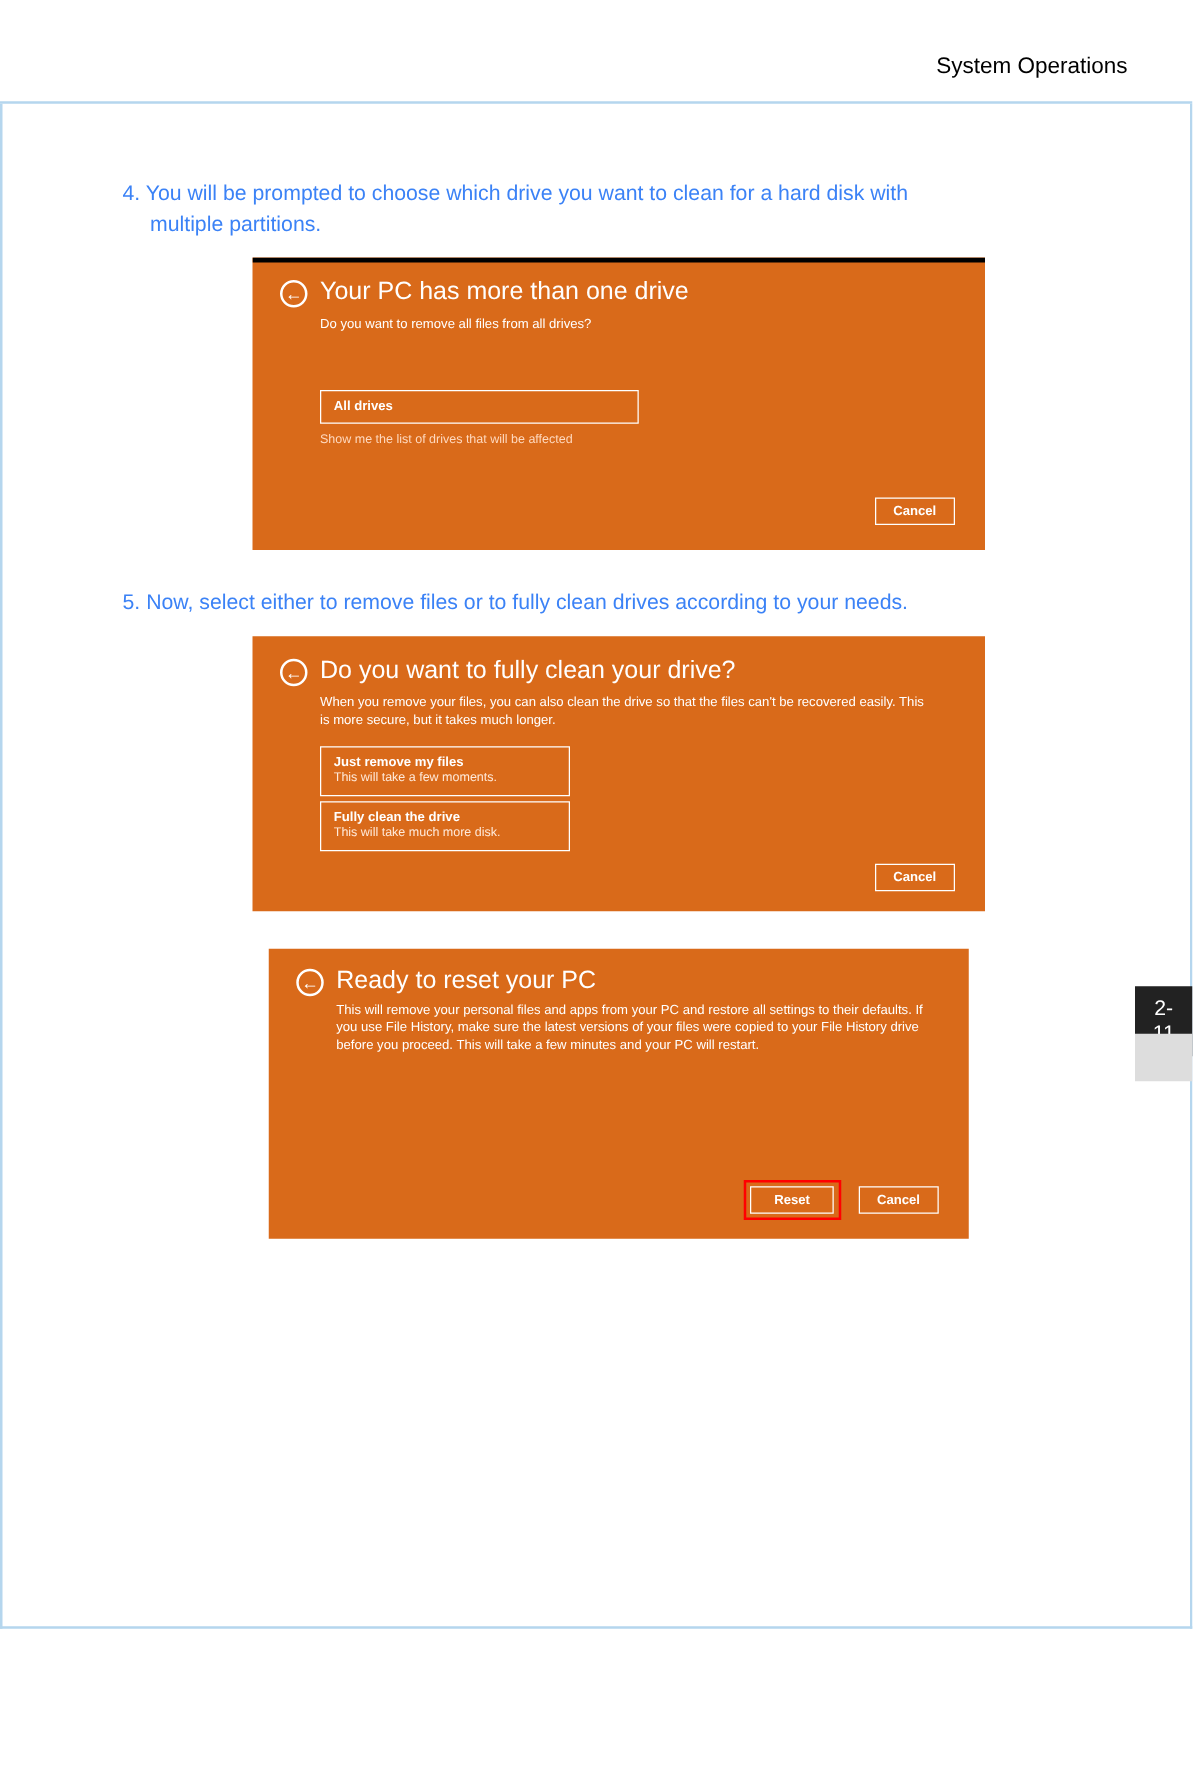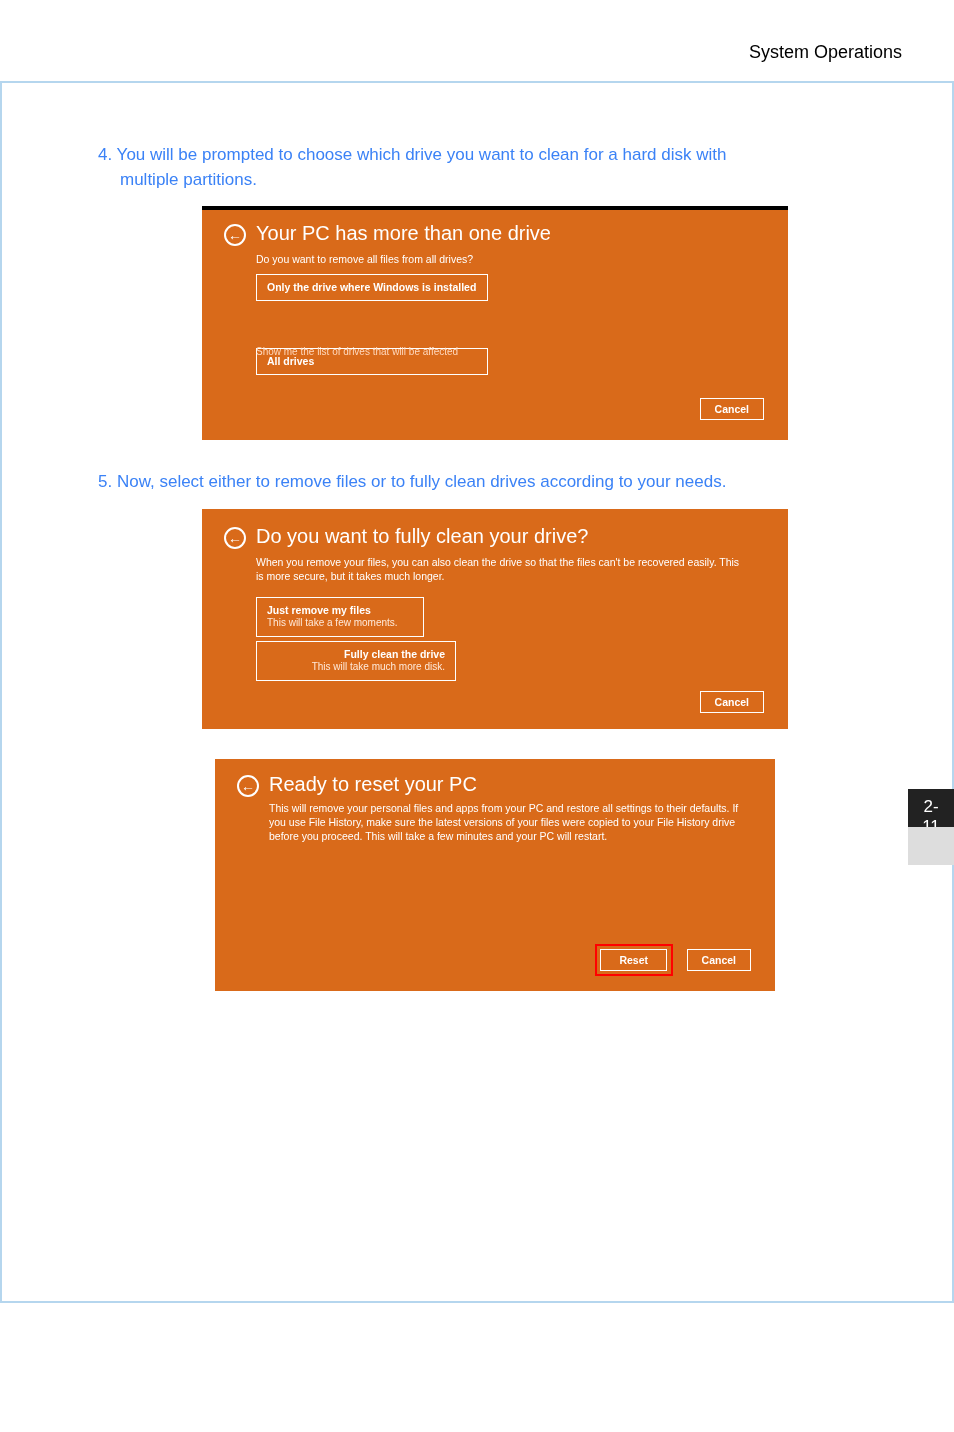--- a/index.html
+++ b/index.html
@@ -149,40 +149,39 @@
       <span class="step-num">4.</span>
       <span class="step-text">You will be prompted to choose which drive you want to clean for a hard disk with</span>
       <span class="step-cont">multiple partitions.</span>
     </p>
 
     <div class="screenshot ss1">
       <div class="ss-blackbar"></div>
       <div class="back-circle" style="top:18px;left:22px;">←</div>
       <div class="ss-title" style="top:16px;left:54px;">Your PC has more than one drive</div>
       <div class="ss-sub" style="top:46px;left:54px;text-align:center;">Do you want to remove all files from all drives?</div>
-      <div class="opt-btn" style="top:68px;left:54px;width:232px;">Only the drive where Windows is installed</div>
-      <div class="opt-btn" style="top:106px;left:54px;width:232px;margin-top:36px;">All drives</div>
+      <div class="opt-btn" style="top:106px;left:54px;width:255px;">All drives</div>
       <div class="link-text" style="top:140px;left:54px;">Show me the list of drives that will be affected</div>
       <div class="cancel-btn" style="bottom:20px;right:24px;">Cancel</div>
     </div>
 
     <p class="step">
       <span class="step-num">5.</span>
       <span class="step-text">Now, select either to remove files or to fully clean drives according to your needs.</span>
     </p>
 
     <div class="screenshot ss2">
       <div class="back-circle" style="top:18px;left:22px;">←</div>
       <div class="ss-title" style="top:16px;left:54px;">Do you want to fully clean your drive?</div>
       <div class="ss-sub" style="top:46px;left:54px;width:490px;">When you remove your files, you can also clean the drive so that the files can't be recovered easily. This is more secure, but it takes much longer.</div>
-      <div class="opt-btn" style="top:88px;left:54px;width:168px;">
+      <div class="opt-btn" style="top:88px;left:54px;width:200px;">
         <span>Just remove my files</span>
         <span class="opt-sub">This will take a few moments.</span>
       </div>
-      <div class="opt-btn" style="top:132px;left:54px;width:200px;text-align:right;">
+      <div class="opt-btn" style="top:132px;left:54px;width:200px;">
         <span>Fully clean the drive</span>
         <span class="opt-sub">This will take much more disk.</span>
       </div>
       <div class="cancel-btn" style="bottom:16px;right:24px;">Cancel</div>
     </div>
 
 
     <div class="screenshot ss3">
       <div class="back-circle" style="top:16px;left:22px;">←</div>
       <div class="ss-title" style="top:14px;left:54px;">Ready to reset your PC</div>

